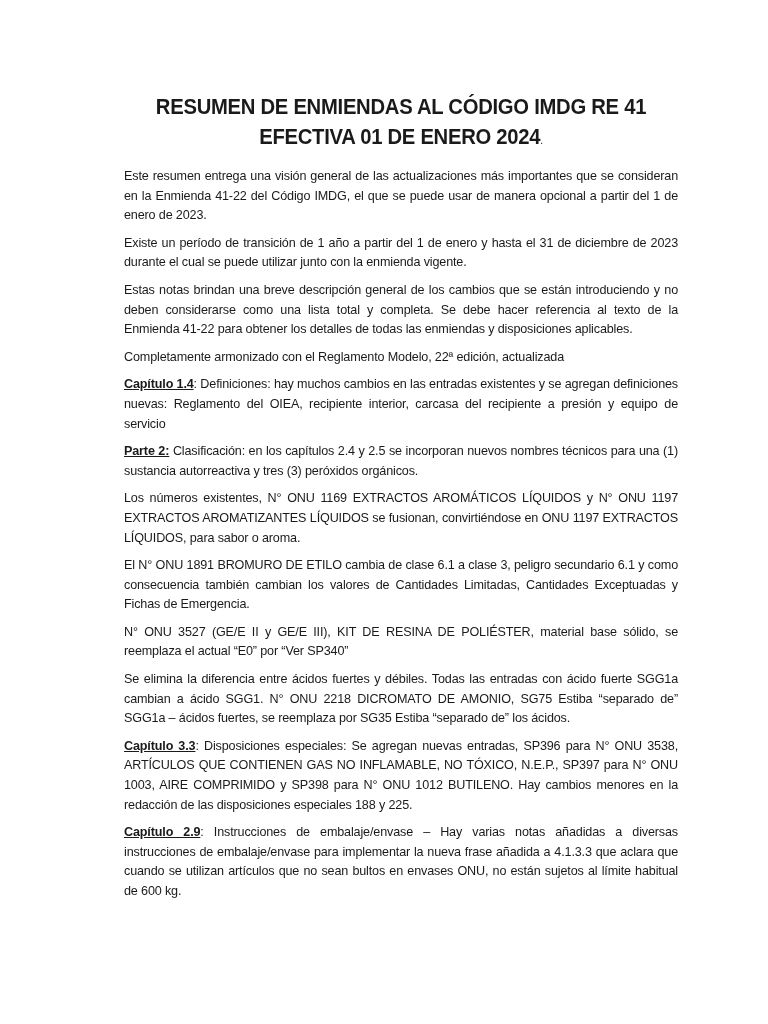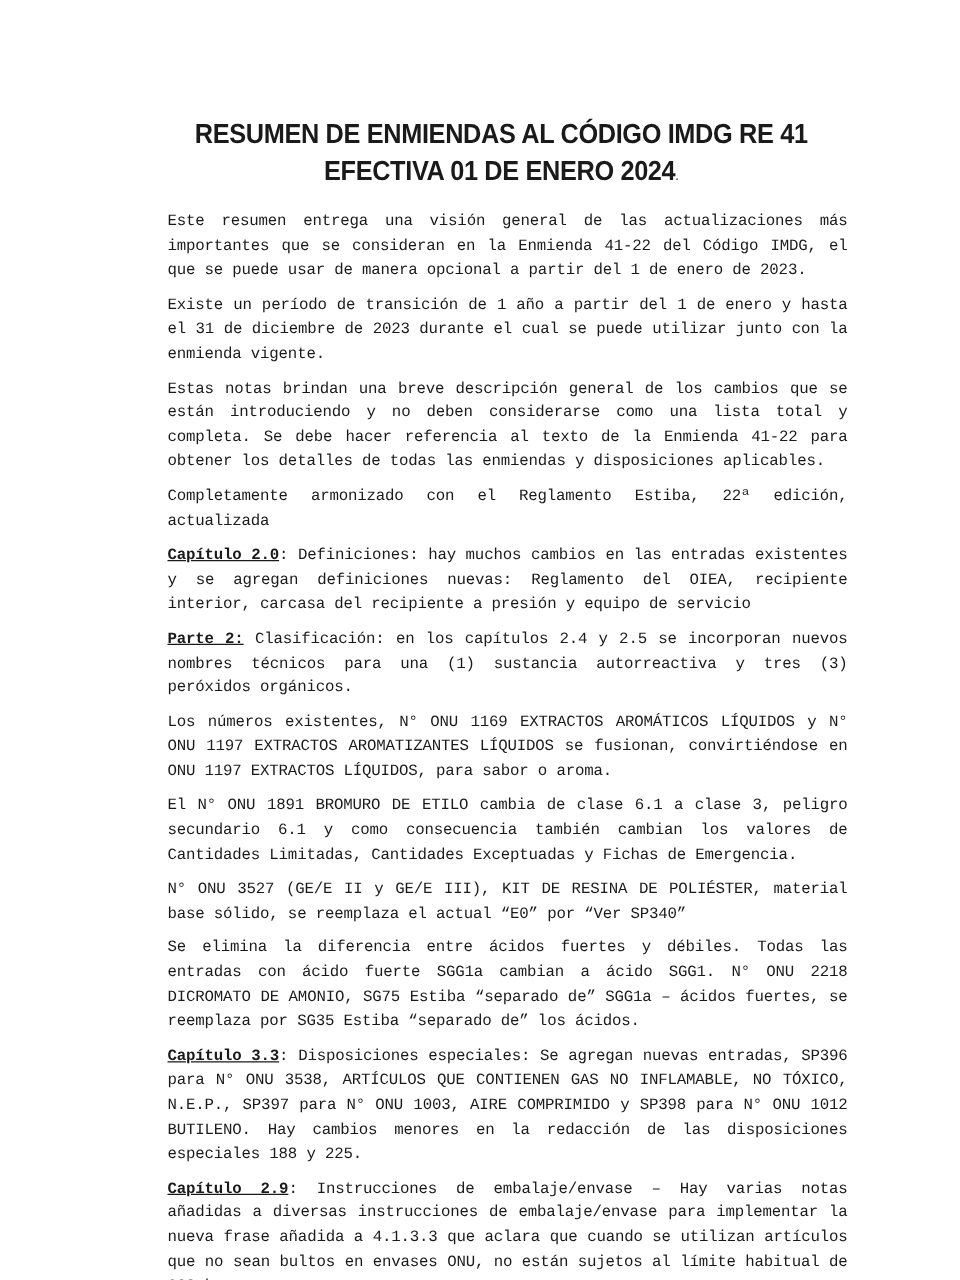--- a/index.html
+++ b/index.html
@@ -27,25 +27,25 @@
       text-align: center;
       line-height: 30px;
       margin: 0 0 12px 0;
       letter-spacing: -0.3px;
       transform: scaleX(0.92);
       transform-origin: center;
     }
     .title .line { display: block; }
     .title .dot { font-size: 11px; font-weight: normal; }
     .para {
-      font-family: Liberation Mono, monospace;
+      font-family: Liberation Sans, sans-serif;
       font-size: 12.6px;
       line-height: 19.6px;
       text-align: justify;
-      margin: 0 0 8px 10px;
+      margin: 0 0 8px 0;
       letter-spacing: -0.15px;
     }
     .heading {
       font-weight: bold;
       text-decoration: underline;
     }
   </style>
 </head>
 <body>
 
@@ -61,25 +61,25 @@
 
   <p class="para">
     <span>Existe un período de transición de 1 año a partir del 1 de enero y hasta el 31 de diciembre de 2023 durante el cual se puede utilizar junto con la enmienda vigente.</span>
   </p>
 
   <p class="para">
     <span>Estas notas brindan una breve descripción general de los cambios que se están introduciendo y no deben considerarse como una lista total y completa. Se debe hacer referencia al texto de la Enmienda 41-22 para obtener los detalles de todas las enmiendas y disposiciones aplicables.</span>
   </p>
 
   <p class="para">
-    <span>Completamente armonizado con el Reglamento Estiba, 22ª edición, actualizada</span>
+    <span>Completamente armonizado con el Reglamento Modelo, 22ª edición, actualizada</span>
   </p>
 
   <p class="para">
-    <span class="heading">Capítulo 2.0</span><span>: </span><span>Definiciones: hay muchos cambios en las entradas existentes y se agregan definiciones nuevas: Reglamento del OIEA, recipiente interior, carcasa del recipiente a presión y equipo de servicio</span>
+    <span class="heading">Capítulo 1.4</span><span>: </span><span>Definiciones: hay muchos cambios en las entradas existentes y se agregan definiciones nuevas: Reglamento del OIEA, recipiente interior, carcasa del recipiente a presión y equipo de servicio</span>
   </p>
 
   <p class="para">
     <span class="heading">Parte 2:</span><span> </span><span>Clasificación: en los capítulos 2.4 y 2.5 se incorporan nuevos nombres técnicos para una (1) sustancia autorreactiva y tres (3) peróxidos orgánicos.</span>
   </p>
 
 
   <p class="para">
     <span>Los números existentes, N° ONU 1169 EXTRACTOS AROMÁTICOS LÍQUIDOS y N° ONU 1197 EXTRACTOS AROMATIZANTES LÍQUIDOS se fusionan, convirtiéndose en ONU 1197 EXTRACTOS LÍQUIDOS, para sabor o aroma.</span>
   </p>

